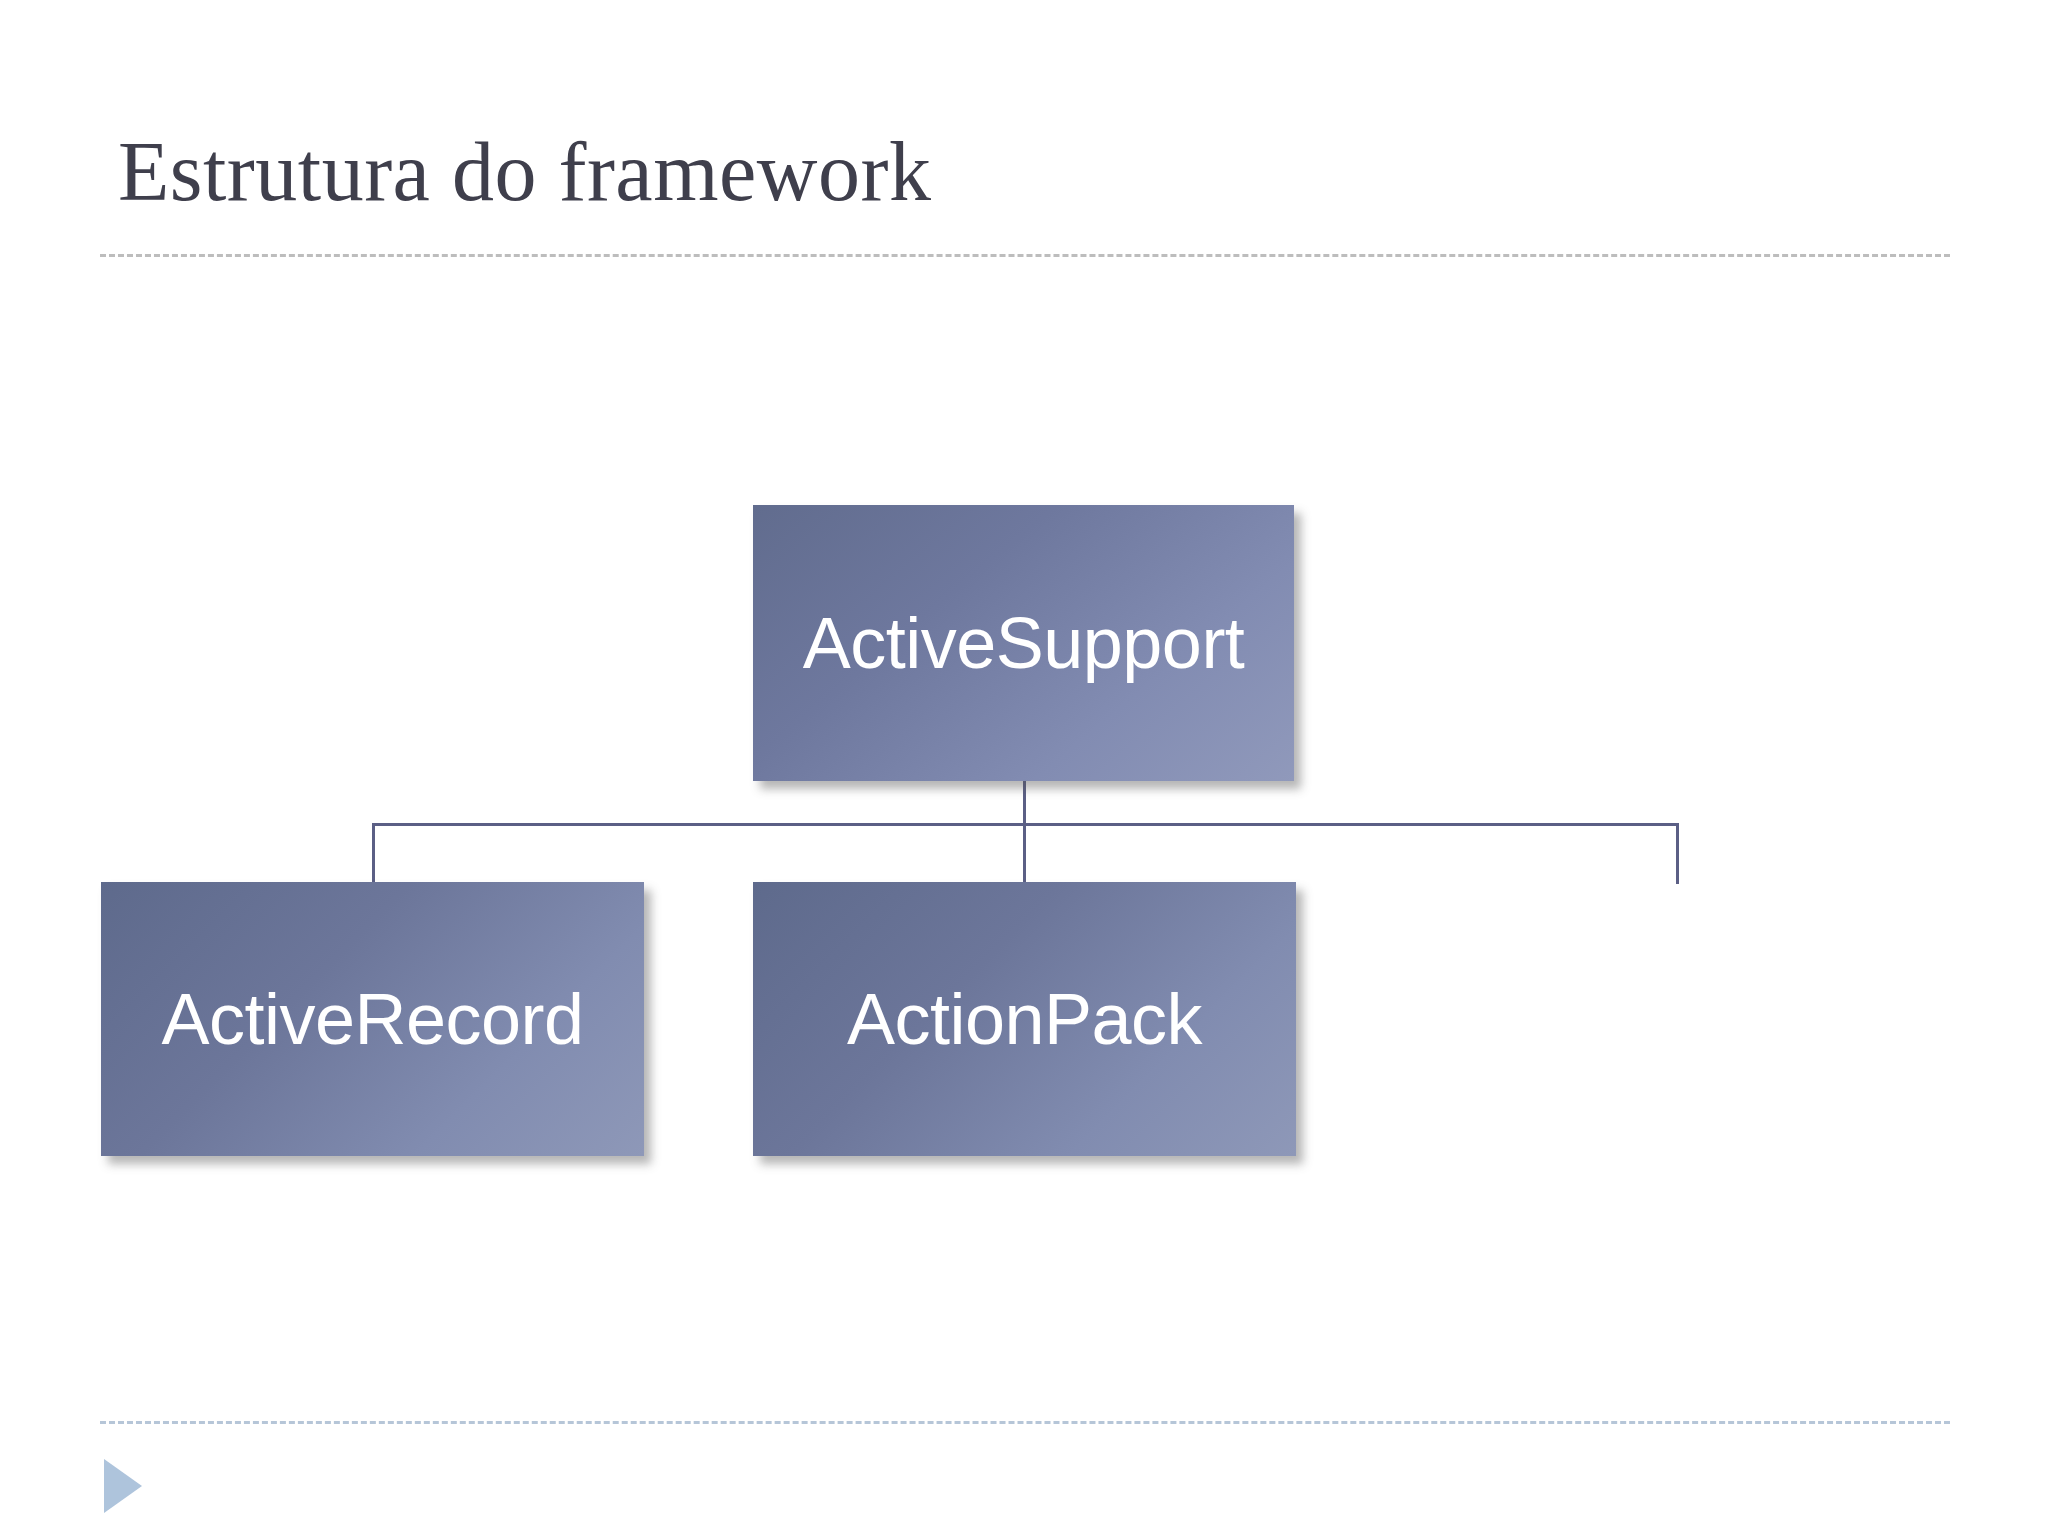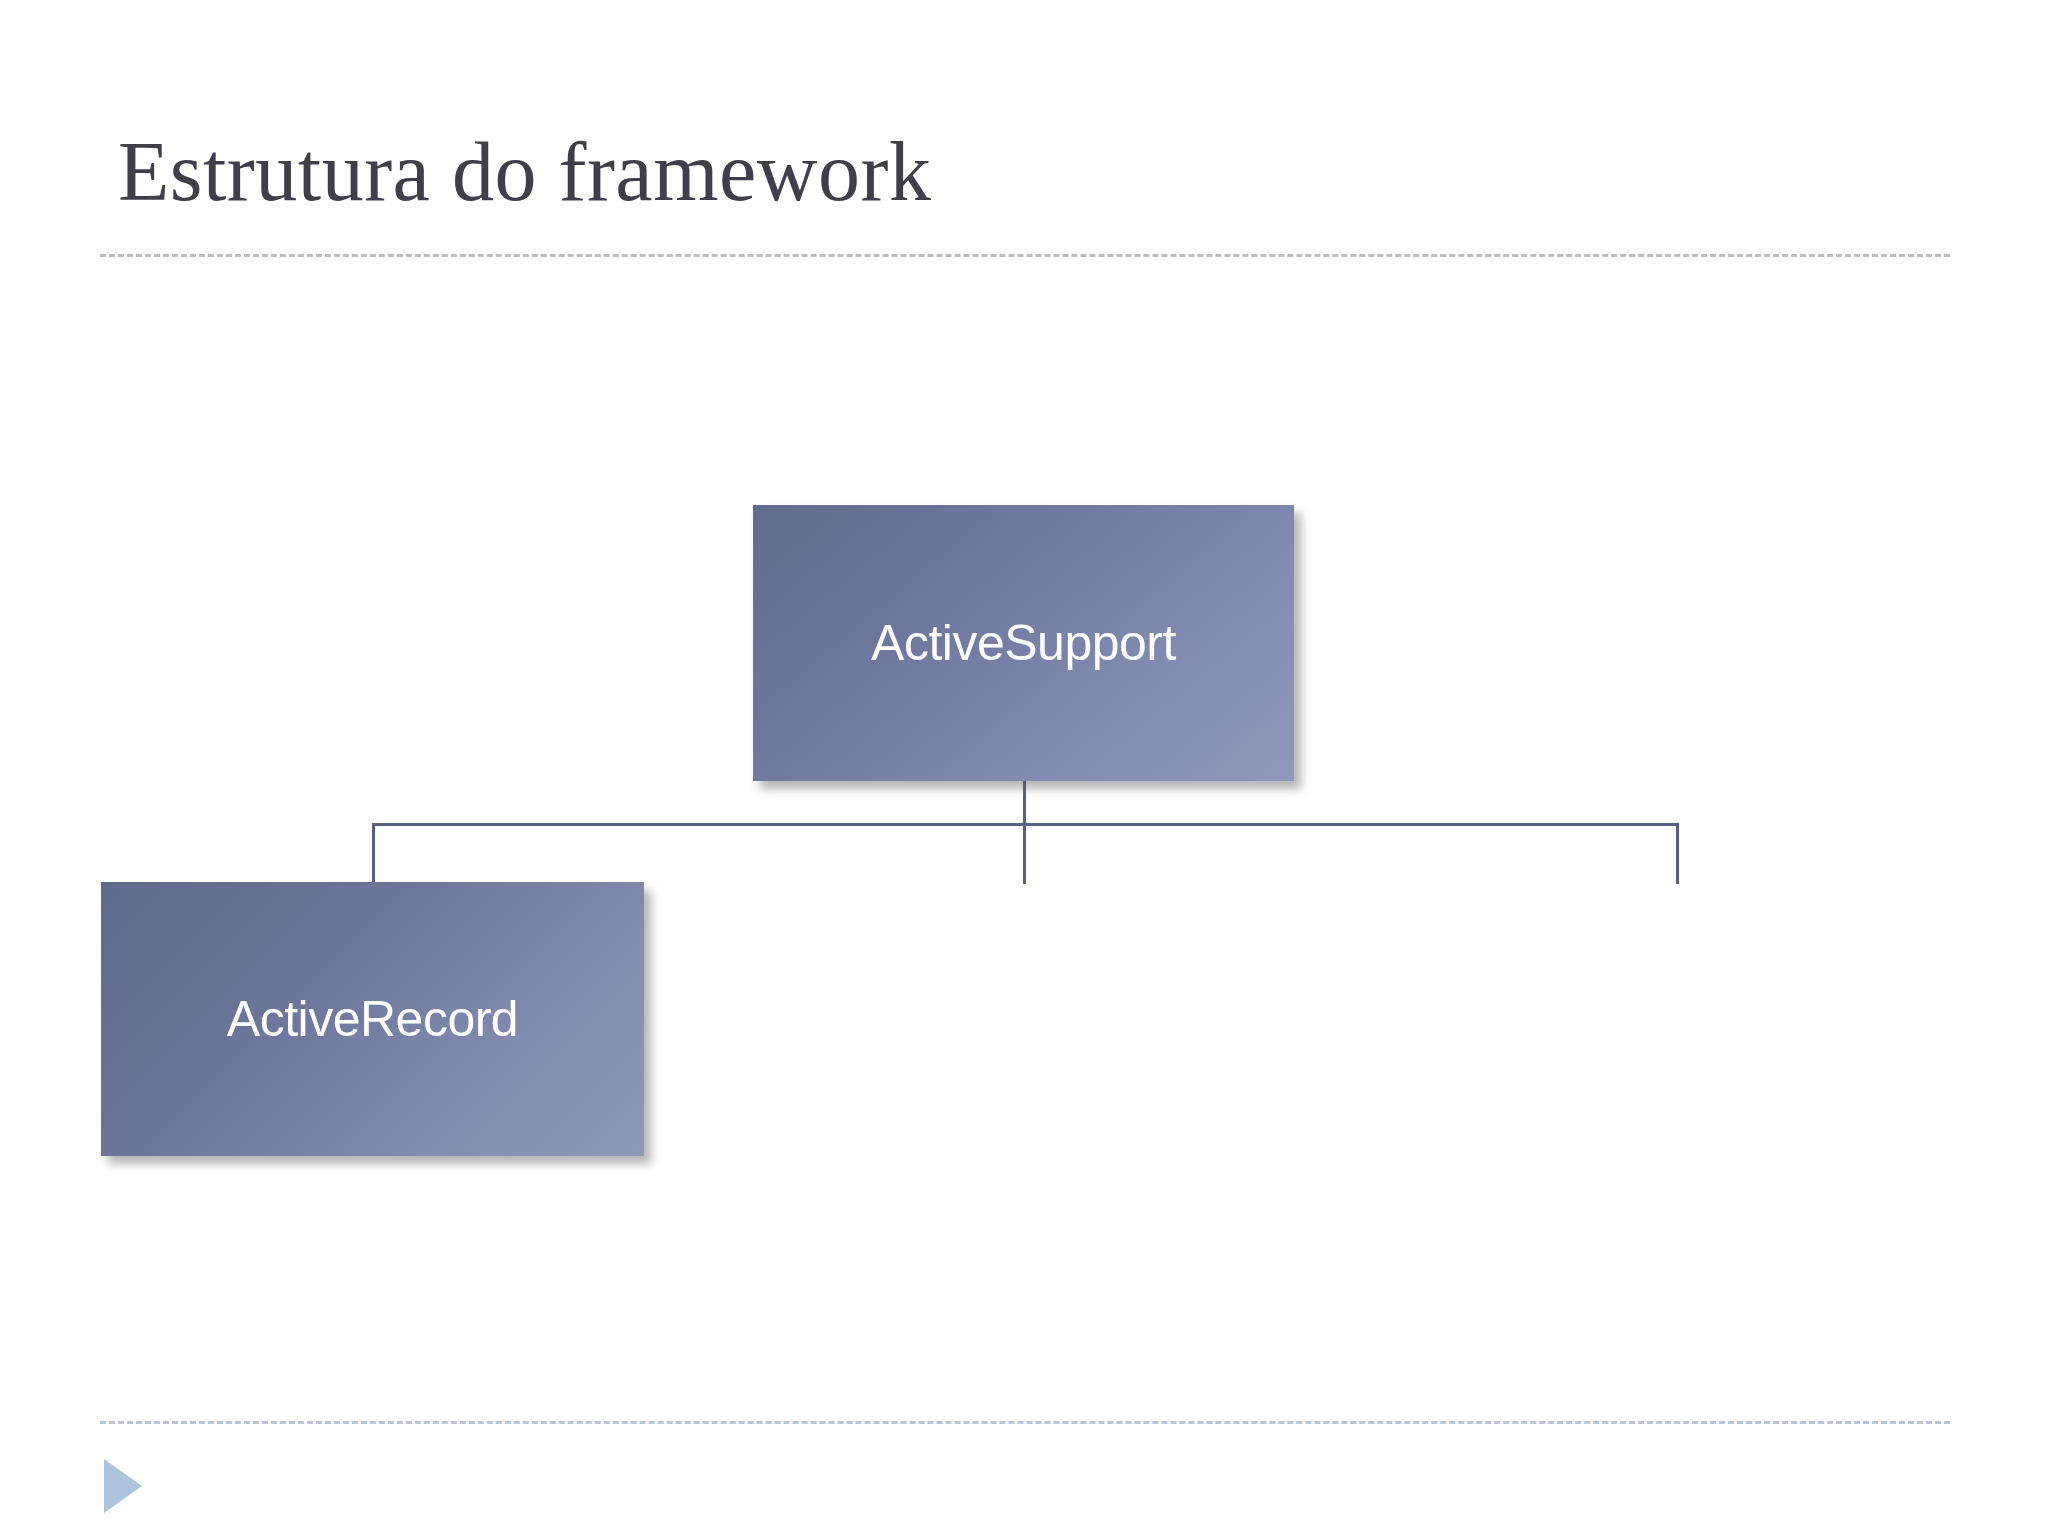--- a/index.html
+++ b/index.html
@@ -74,21 +74,21 @@
   .node {
     position: absolute;
     box-sizing: border-box;
     display: flex;
     align-items: center;
     justify-content: center;
     background: linear-gradient(135deg, #5e6a8c 0%, #6c769a 38%, #818cb0 72%, #8e98b8 100%);
     box-shadow: 7px 8px 9px rgba(80, 80, 80, 0.42);
     color: #ffffff;
     font-family: "Liberation Sans", sans-serif;
-    font-size: 50px;
+    font-size: 72px;
     font-weight: 400;
     letter-spacing: -0.5px;
     line-height: 1;
     white-space: nowrap;
     overflow: visible;
   }
 
   #node-root {
     left: 753px;
     top: 505px;
@@ -143,19 +143,20 @@
     <div class="conn conn-v" id="conn-stem"></div>
     <div class="conn conn-h" id="conn-bus"></div>
     <div class="conn conn-v" id="conn-drop-left"></div>
     <div class="conn conn-v" id="conn-drop-mid"></div>
     <div class="conn conn-v" id="conn-drop-right"></div>
 
     <div class="node" id="node-root">ActiveSupport</div>
 
     <div class="node" id="node-ar">ActiveRecord</div>
 
+    <div class="node" id="node-ap">ActionPack</div>
 
   </div>
 
   <div class="rule" id="rule-bottom"></div>
   <div id="play-marker"></div>
 
 </div>
 
 </body></html>

